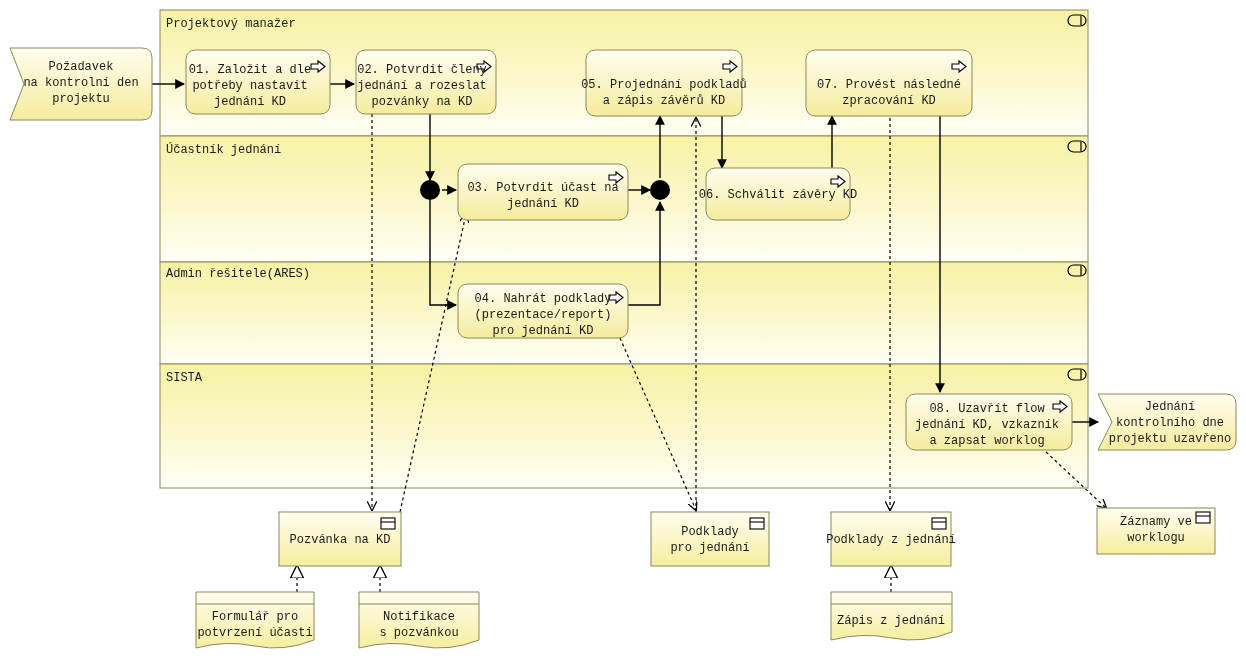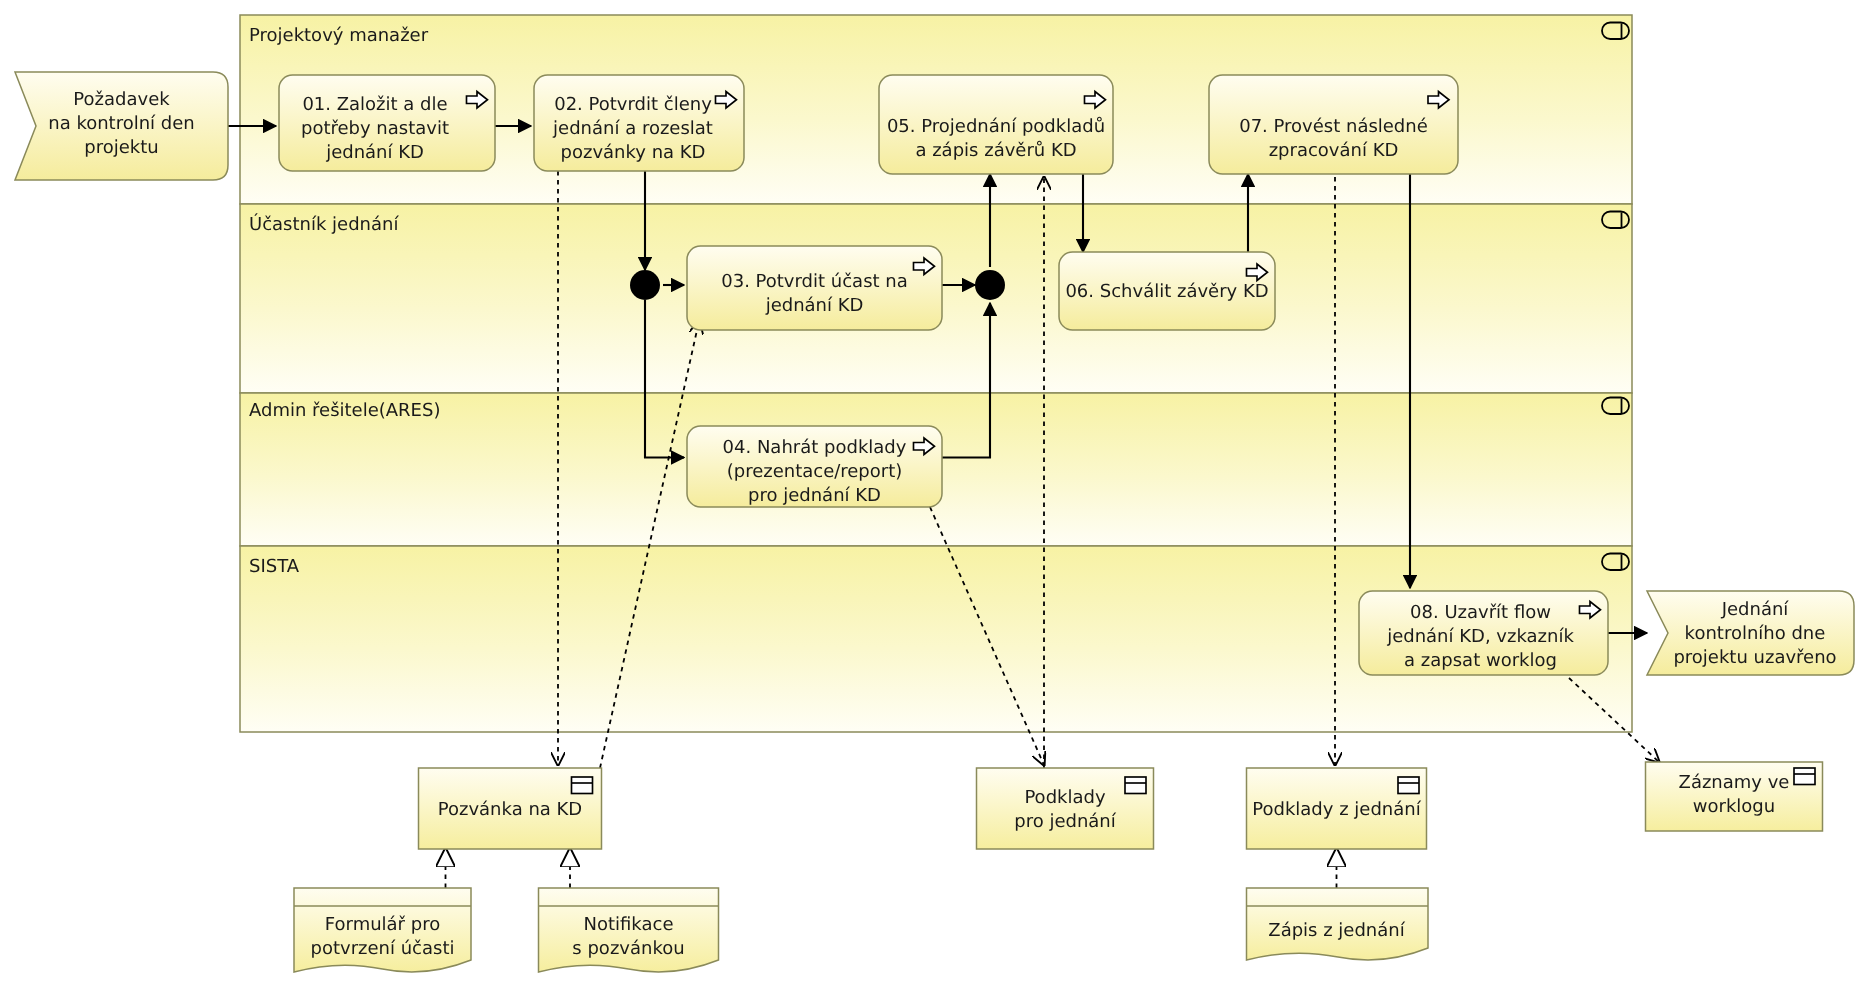--- a/index.html
+++ b/index.html
@@ -1,18 +1,18 @@
 <!DOCTYPE html>
 <html><head>
 <meta charset="utf-8">
 <style>
   html,body{margin:0;padding:0;background:#ffffff;}
   body{width:1246px;height:666px;overflow:hidden;
        font-family:"DejaVu Sans","Liberation Sans",sans-serif;}
-  #stage{position:relative;width:1130px;height:666px;}
+  #stage{position:relative;width:1130px;height:666px;font-family:Liberation Mono, monospace;}
   svg{display:block;}
   .lane-title{font-size:12px;fill:#1a1a1a;}
   .node-label{font-size:12px;fill:#1a1a1a;}
   .store-label{font-size:12px;fill:#1a1a1a;}
   .doc-label{font-size:12px;fill:#1a1a1a;}
   .ev-label{font-size:12px;fill:#1a1a1a;}
 </style>
 </head>
 <body>
 

